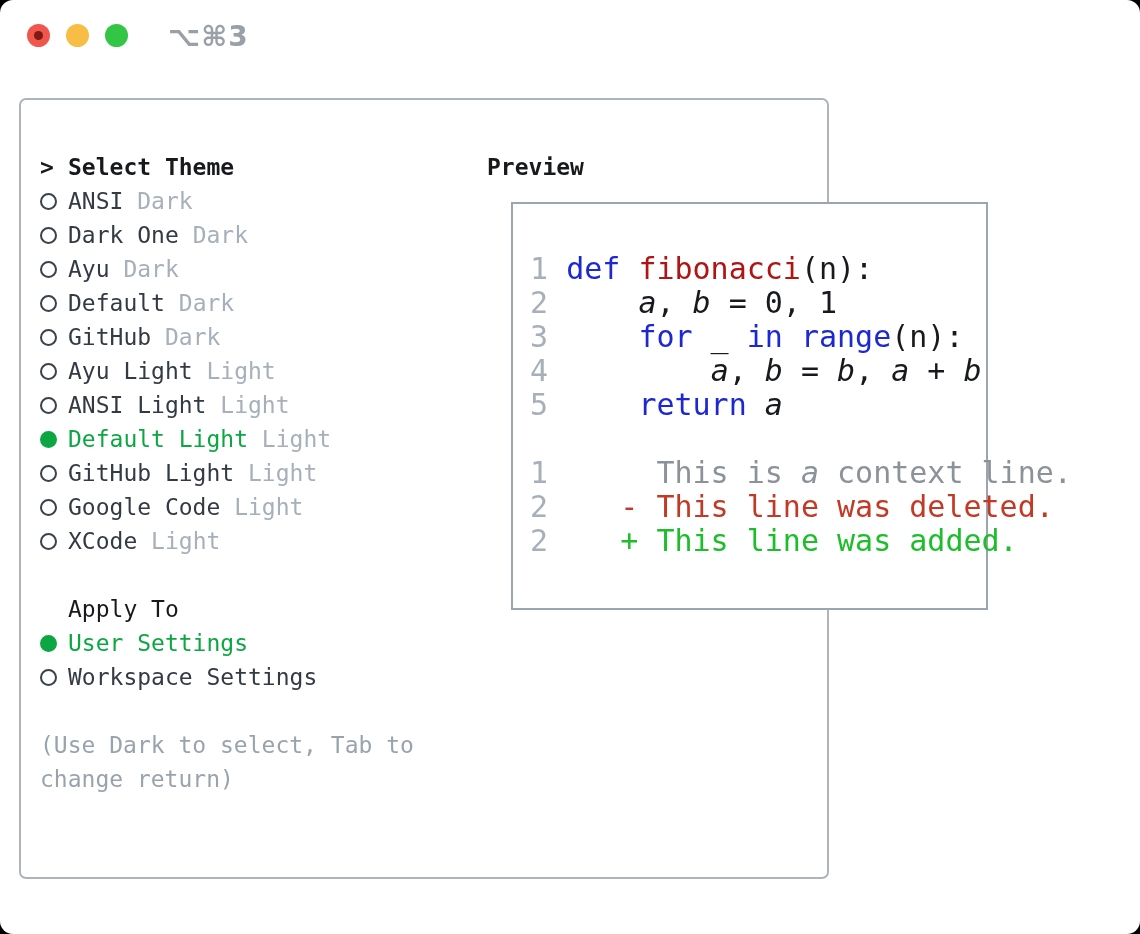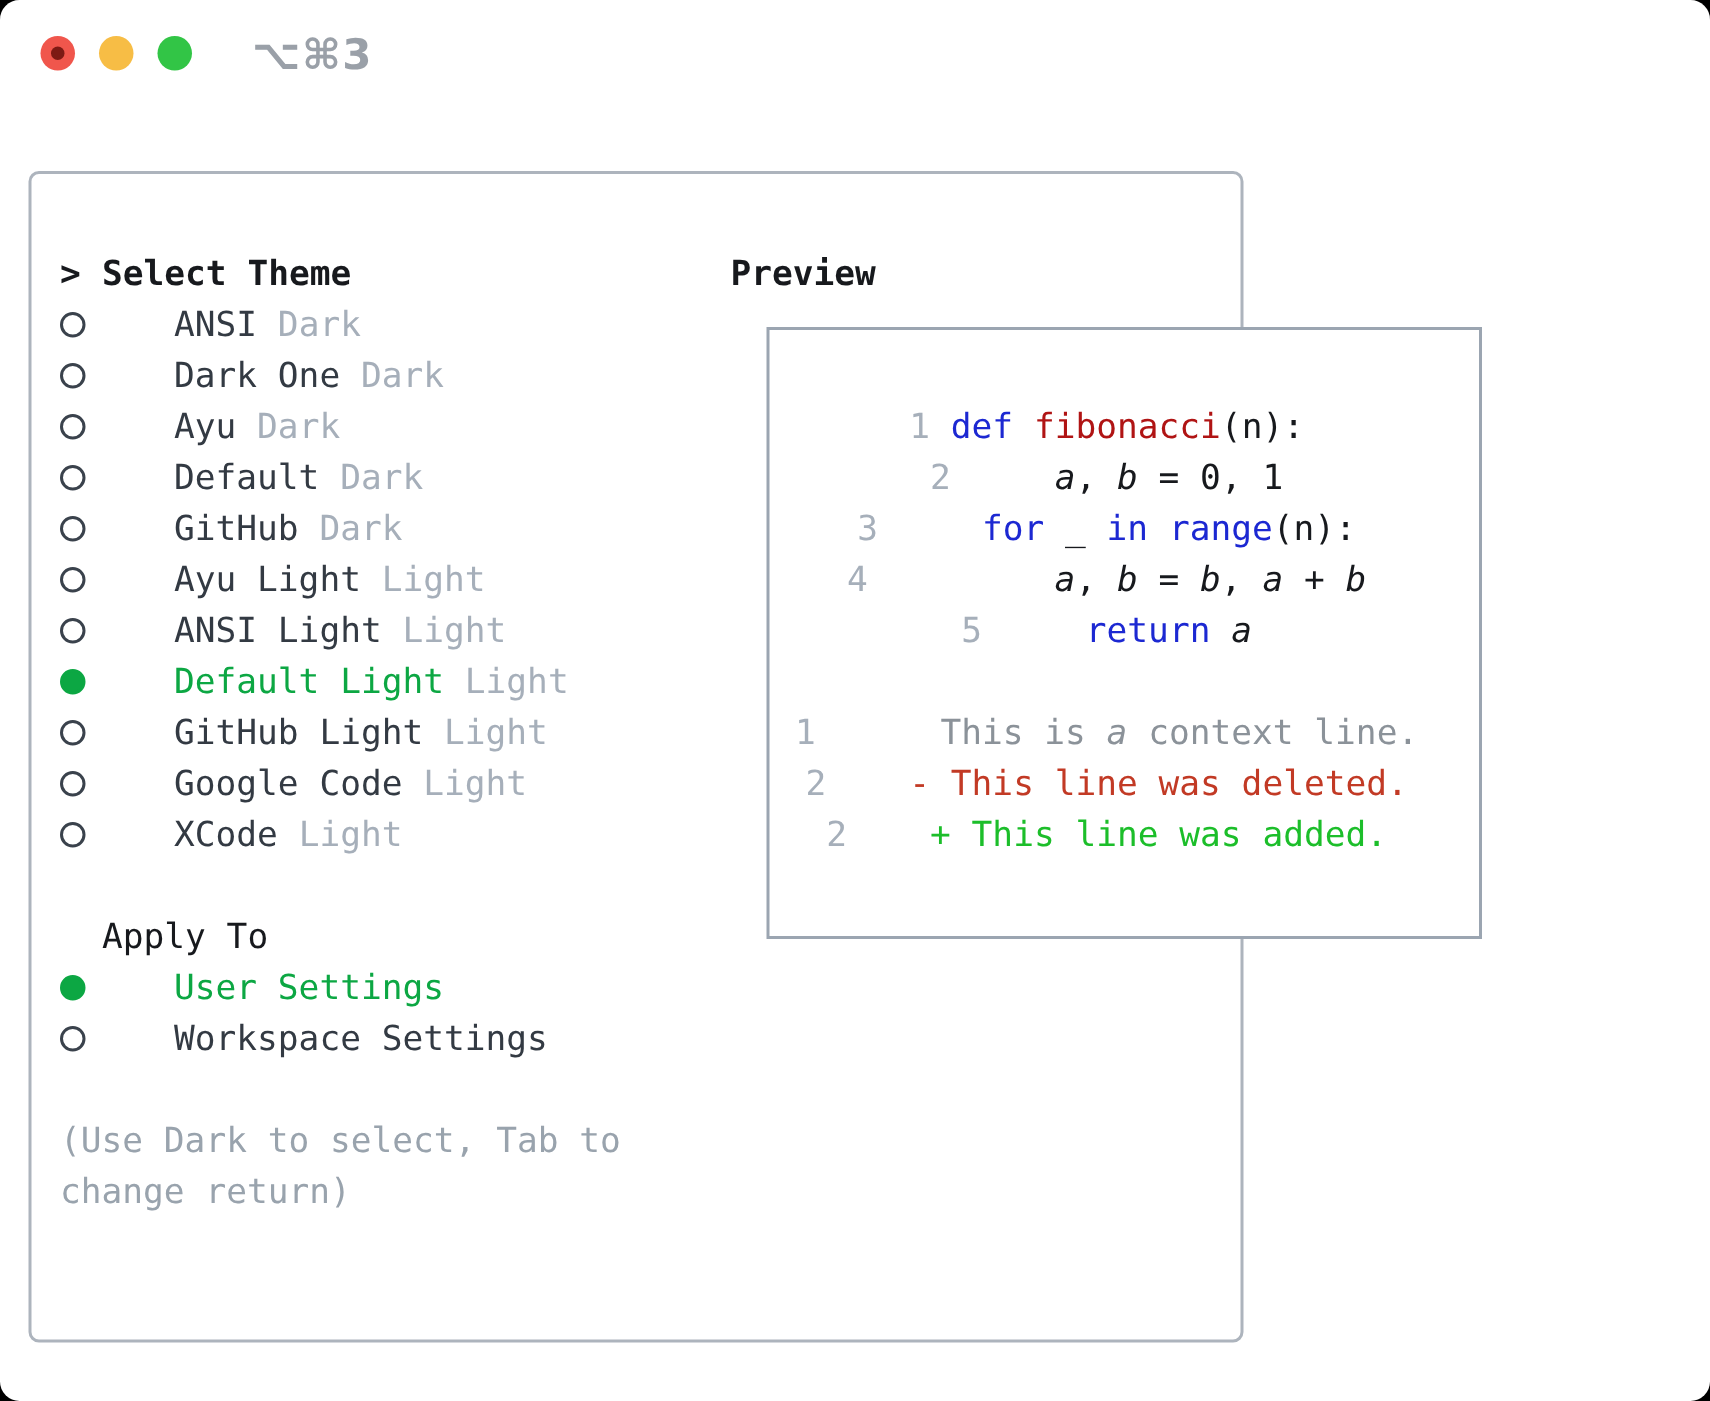--- a/index.html
+++ b/index.html
@@ -11,45 +11,45 @@
   .light{position:absolute;top:24px;width:23px;height:23px;border-radius:50%;}
   .light.red{left:27px;background:var(--light_red);}
   .light.red .dot{position:absolute;left:7px;top:7px;width:9px;height:9px;border-radius:50%;
                   background:var(--light_red_dot);}
   .light.yellow{left:66px;background:var(--light_yellow);}
   .light.green{left:105px;background:var(--light_green);}
   .win-title{position:absolute;left:168px;top:20px;font-family:"DejaVu Sans",sans-serif;
              font-size:28px;font-weight:600;color:var(--title_gray);letter-spacing:1px;}
 
   
-  .panel{position:absolute;left:19px;top:114px;width:810px;height:781px;box-sizing:border-box;
+  .panel{position:absolute;left:19px;top:98px;width:810px;height:781px;box-sizing:border-box;
          border:2px solid var(--border);border-radius:7px;background:#fff;}
 
   
   .left-col{position:absolute;left:19px;top:50px;font-size:23px;color:var(--item);}
   .row{height:34px;line-height:34px;white-space:pre;}
   .marker{display:inline-block;width:28px;}
   .cursor{font-weight:700;color:var(--ink);}
   .hdr{font-weight:700;color:var(--ink);}
   .hdr2{color:var(--ink);}
   .radio{display:inline-block;width:13px;height:13px;border:2px solid var(--radio);
          border-radius:50%;vertical-align:-1px;box-sizing:content-box;}
   .radio.sel{background:var(--uigreen);border-color:var(--uigreen);}
-  .name{color:var(--item);margin-left:48px;}
+  .name{color:var(--item);}
   .name.sel{color:var(--uigreen);text-align:right;}
   .suffix{color:var(--muted);}
   .hint-line{height:34px;line-height:34px;white-space:pre;color:var(--hint);}
 
   
   .preview-label{position:absolute;left:466px;top:50px;height:34px;line-height:34px;
                  font-size:23px;font-weight:700;color:var(--ink);}
   .preview-box{position:absolute;left:490px;top:102px;width:477px;height:408px;box-sizing:border-box;
                border:2px solid var(--pborder);background:#fff;}
   pre.code{position:absolute;left:17px;top:48px;margin:0;font-family:"DejaVu Sans Mono",monospace;
-           font-size:23px;line-height:34px;color:var(--ink);text-align:center;}
+           font-size:30px;line-height:34px;color:var(--ink);}
   .ln{color:var(--muted);}
   .kw{color:var(--kw);}
   .fn{color:var(--fn);}
   .var{font-style:italic;}
   .ctx{color:var(--ctx);}
   .ctxv{color:var(--ctx);font-style:italic;}
   .del{color:var(--del);}
   .add{color:var(--add);}
 </style>
 </head>

